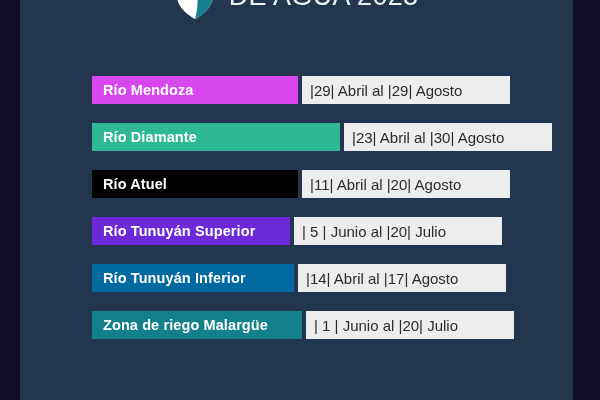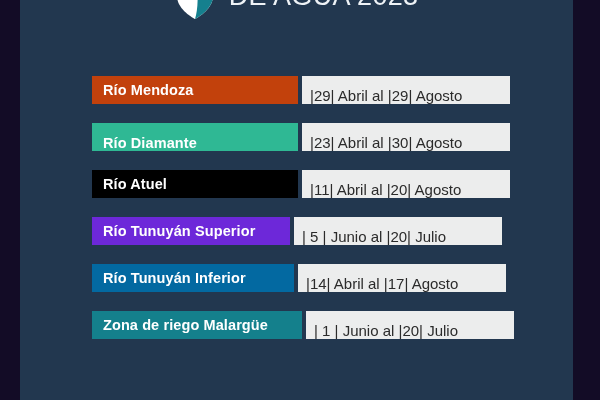--- a/index.html
+++ b/index.html
@@ -57,21 +57,21 @@
     font-weight:bold;
     white-space:nowrap;
     letter-spacing:0.1px;
   }
 
   .date-box {
     margin-left:4px;
     height:28px;
     width:208px;
     background:#eceded;
-    display:flex; align-items:flex-end;
+    display:flex; align-items:center;
     padding-left:8px;
     flex:0 0 auto;
   }
   .date-box span {
     color:#2b2b2b;
     font-size:15px;
     font-weight:400;
     white-space:nowrap;
   }
 </style>
@@ -86,30 +86,30 @@
       <svg class="logo" viewBox="0 0 40 48">
         <path d="M20 1 C20 1 38 5 38 5 L38 24 C38 38 20 47 20 47 C20 47 2 38 2 24 L2 5 C2 5 20 1 20 1 Z" fill="#ffffff"></path>
         <path d="M20 1 C20 1 38 5 38 5 L38 24 C38 38 20 47 20 47 C23 38 24 20 20 1 Z" fill="#15808e"></path>
       </svg>
       <div class="title">DE AGUA 2023</div>
     </div>
 
     <div class="rows">
 
       <div class="row">
-        <div class="label-box" style="background: #c2410c; width: 206px;">
+        <div class="label-box" style="background: #d946ef; width: 206px;">
           <span>Río Mendoza</span>
         </div>
         <div class="date-box">
           <span>|29| Abril  al  |29| Agosto</span>
         </div>
       </div>
 
       <div class="row">
-        <div class="label-box" style="background: rgb(47, 184, 148); width: 206px; align-items: flex-end;">
+        <div class="label-box" style="background: rgb(47, 184, 148); width: 248px;">
           <span>Río Diamante</span>
         </div>
         <div class="date-box">
           <span>|23| Abril  al  |30| Agosto</span>
         </div>
       </div>
 
       <div class="row">
         <div class="label-box" style="background: #000000; width: 206px;">
           <span>Río Atuel</span>

